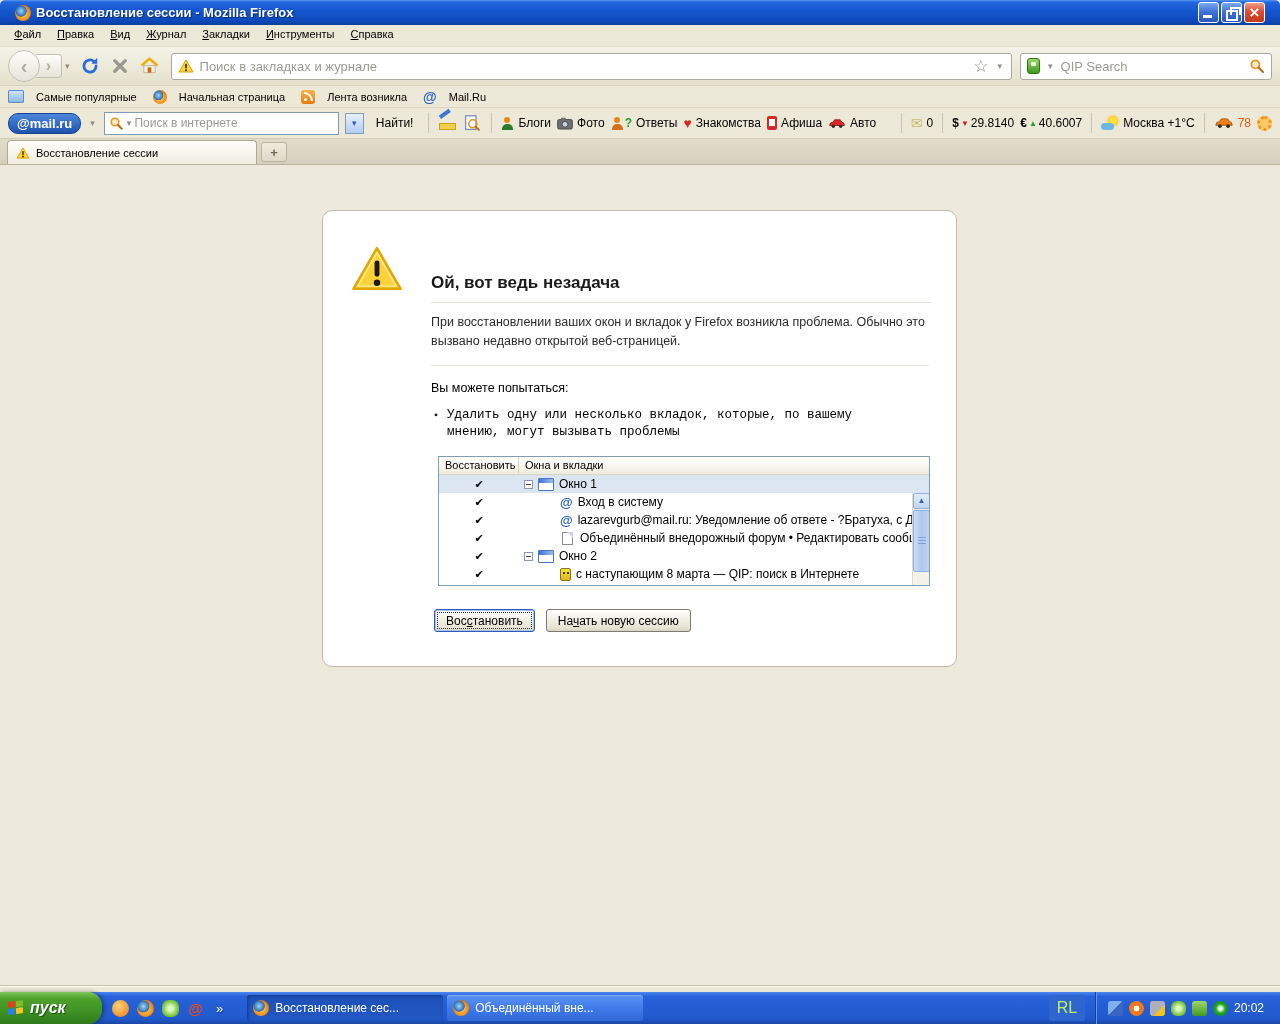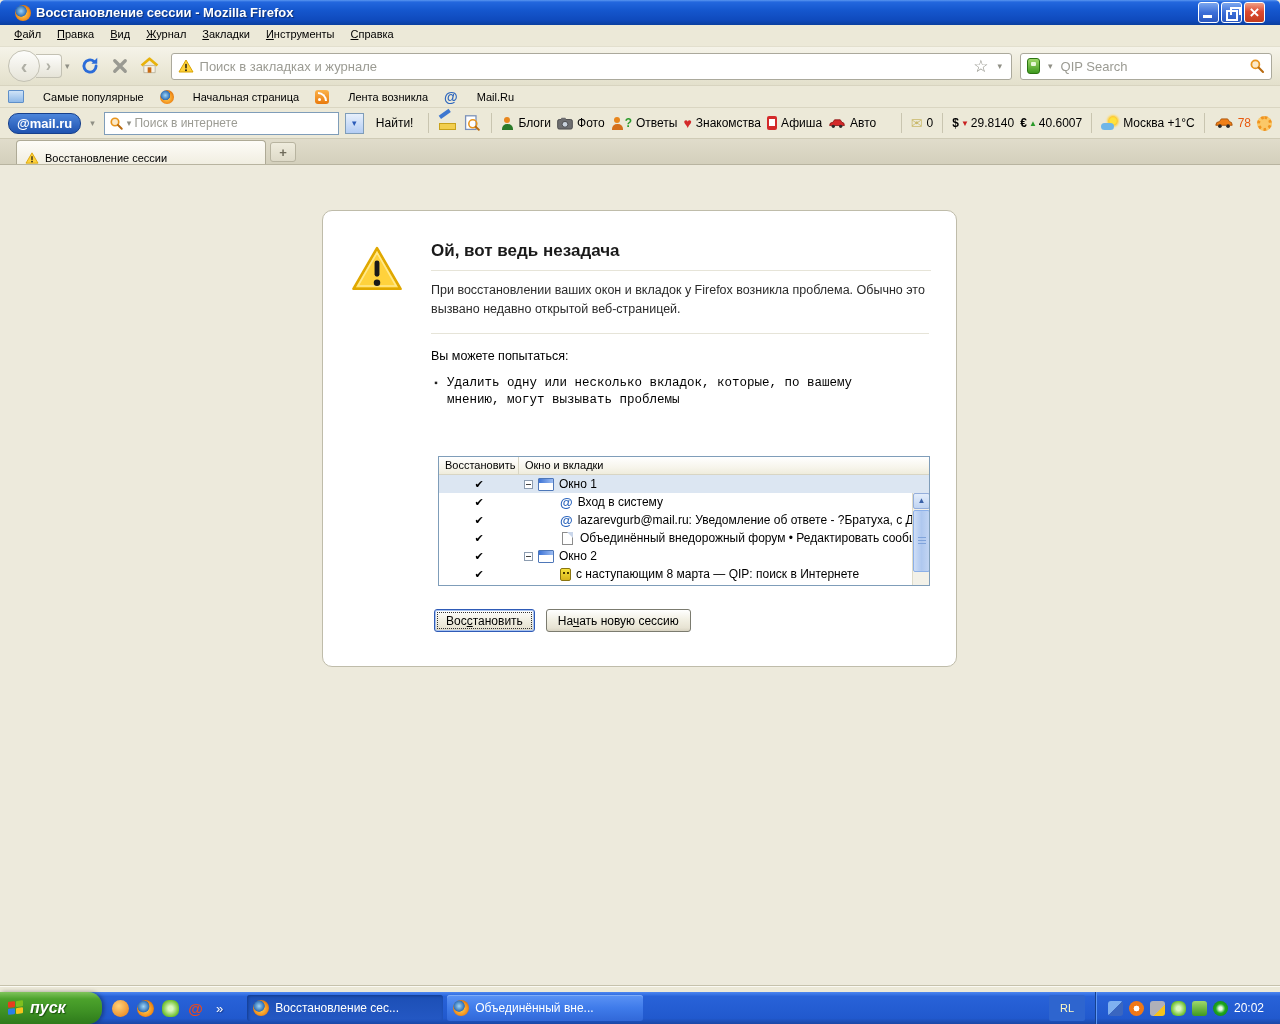--- a/index.html
+++ b/index.html
@@ -54,21 +54,21 @@
     display:flex; align-items:center; padding:0 6px; gap:5px; }
   .searchbox input { flex:1; border:none; outline:none; font-size:13px; font-family:inherit; background:transparent; }
   .searchbox input::placeholder { color:#9B9B93; }
   .qip-icon { width:13px; height:16px; border-radius:3px; background:linear-gradient(180deg,#9FD86B,#3F9A1F);
     border:1px solid #2C7512; position:relative; }
   .qip-icon::before { content:""; position:absolute; left:3px; top:3px; width:5px; height:4px; background:#E7F7D8; border-radius:1px; }
 
   
   .bmbar { position:absolute; top:86px; left:0; width:1280px; height:22px; background:#ECE9D8;
     display:flex; align-items:center; gap:16px; padding-left:8px; border-bottom:1px solid #DAD6C2; }
-  .bm-item { display:flex; align-items:center; gap:19px; cursor:pointer; }
+  .bm-item { display:flex; align-items:center; gap:12px; cursor:pointer; }
   .folder-icon { width:16px; height:13px; background:linear-gradient(180deg,#CFE3F7,#8FB9E8); border:1px solid #5E8FC9; border-radius:1px; position:relative; }
   .rss-icon { width:14px; height:14px; border-radius:3px; background:linear-gradient(180deg,#FBB34C,#E97A0C); position:relative; }
   .rss-icon::before { content:""; position:absolute; left:3px; bottom:3px; width:3px; height:3px; border-radius:50%; background:#fff; }
   .rss-icon::after { content:""; position:absolute; left:3px; bottom:3px; width:7px; height:7px;
     border:2px solid #fff; border-left:none; border-bottom:none; border-radius:0 9px 0 0; }
   .at-icon { color:#2B65BD; font-weight:bold; font-size:14px; line-height:1; }
 
   
   .mailbar { position:absolute; top:108px; left:0; width:1280px; height:31px; background:#ECE9D8;
     display:flex; align-items:center; padding:0 8px; gap:6px; border-bottom:1px solid #CFCBB6; }
@@ -99,34 +99,34 @@
   .person-icon::after { content:""; position:absolute; left:1px; bottom:0; width:11px; height:6px; border-radius:5px 5px 0 0; background:#2A7A2A; }
   .person-icon.q::after { background:#D4701C; }
   .qmark { color:#2A9A2A; font-weight:bold; font-size:12px; margin-left:-3px; }
   .pencil-icon { width:18px; height:16px; position:relative; }
   .pencil-icon::before { content:""; position:absolute; left:1px; bottom:1px; width:15px; height:5px; background:#F2CE4E; border:1px solid #C9A21B; }
   .pencil-icon::after { content:""; position:absolute; left:3px; top:0; width:12px; height:4px; background:#3E78D0; transform:rotate(-35deg); transform-origin:left bottom; }
 
   
   .tabbar { position:absolute; top:139px; left:0; width:1280px; height:26px;
     background:linear-gradient(180deg,#E0DCCB,#D4D0BC); border-bottom:1px solid #B8B4A0; display:flex; align-items:flex-end; }
-  .tab { width:250px; height:24px; margin-left:16px; border:1px solid #AEAA96; border-bottom:none; border-radius:4px 4px 0 0;
-    background:linear-gradient(180deg,#FDFCF8,#F1EEE1); display:flex; align-items:flex-end; gap:6px; padding:0 8px; cursor:pointer; }
+  .tab { width:250px; height:24px; margin-left:7px; border:1px solid #AEAA96; border-bottom:none; border-radius:4px 4px 0 0;
+    background:linear-gradient(180deg,#FDFCF8,#F1EEE1); display:flex; align-items:center; gap:6px; padding:0 8px; cursor:pointer; }
   .tab-label { font-size:11px; white-space:nowrap; overflow:hidden; }
   .newtab { width:26px; height:20px; margin:0 0 2px 4px; border:1px solid #B8B4A0; border-radius:3px;
     background:linear-gradient(180deg,#EFECDD,#DEDAC8); color:#6E6A5A; font-size:13px; font-weight:bold;
     display:flex; align-items:center; justify-content:center; cursor:pointer; }
 
   
   .content { position:absolute; top:165px; left:0; width:1280px; height:802px; background:#EDEADC; }
   .dialog { position:absolute; left:322px; top:45px; width:635px; height:457px; background:#fff;
     border:1px solid #BFBCAA; border-radius:10px; }
   .dlg-icon { position:absolute; left:28px; top:34px; }
   .dlg-col { position:absolute; left:108px; top:30px; width:500px; }
-  .dlg-title { font-size:17px; font-weight:bold; color:#1a1a1a; padding-bottom:9px; border-bottom:1px solid #E6E4D8; }
+  .dlg-title { font-size:17px; font-weight:bold; color:#1a1a1a; padding-bottom:9px; border-bottom:1px solid #E6E4D8;margin-top:32px; }
   .dlg-desc { font-size:12.5px; color:#2b2b2b; line-height:19px; padding:10px 0 14px 0; border-bottom:1px solid #E6E4D8; width:498px; }
   .dlg-intro { font-size:12.5px; padding-top:15px; }
   .dlg-list { list-style:none; margin-top:12px;font-family:Liberation Mono, monospace; }
   .dlg-list li { position:relative; padding-left:16px; width:460px; font-size:12.5px; line-height:17px; margin-bottom:9px; }
   .dlg-list li::before { content:"▪"; position:absolute; left:2px; top:0; font-size:10px; color:#222; }
 
   
   .tree { position:absolute; left:115px; top:245px; width:492px; height:130px; border:1px solid #7F9DB9; background:#fff; }
   .thead { display:flex; height:18px; background:linear-gradient(180deg,#FFFFFF,#F7F5EC 60%,#EFECDC);
     border-bottom:1px solid #D8D5C4; font-size:11px; }
@@ -185,21 +185,21 @@
            radial-gradient(circle at 50% 55%,#FFD95E 0%,#F3901B 55%,#B34A00 100%); }
   .ql-icq { background:radial-gradient(circle at 50% 50%,#D9F7C0 20%,#6FBF2E 70%); border-radius:40%; }
   .ql-at { background:transparent; color:#E84A1E; font-weight:bold; font-size:15px; line-height:17px; text-align:center; }
   .chev { color:#fff; font-size:13px; text-shadow:1px 1px 1px #1A3C8C; padding:0 4px; cursor:pointer; }
   .taskbtns { display:flex; gap:4px; padding-left:10px; }
   .taskbtn { width:196px; height:26px; border-radius:3px; display:flex; align-items:center; gap:6px; padding:0 6px;
     color:#fff; font-size:12px; cursor:pointer; white-space:nowrap; overflow:hidden; }
   .taskbtn.active { background:linear-gradient(180deg,#1C4FB5,#2458C4); box-shadow:inset 1px 1px 3px #123A8C; }
   .taskbtn.idle { background:linear-gradient(180deg,#5B93F5 0%,#3F7BEA 50%,#3168D8 100%); box-shadow:inset 0 1px 0 #7FACF7; }
   .lang { margin-left:auto; width:36px; height:26px; display:flex; align-items:center; justify-content:center;
-    color:#fef9c3; font-size:11px; background:#2E65CF; border-radius:2px; cursor:pointer; }
+    color:#bef264; font-size:16px; background:#2E65CF; border-radius:2px; cursor:pointer; }
   .tray { height:32px; display:flex; align-items:center; gap:6px; padding:0 10px 0 12px; margin-left:10px;
     border-left:1px solid #16418F; box-shadow:inset 1px 0 0 #5F97F5; }
   .tray-ic { width:15px; height:15px; border-radius:3px; }
   .t-net { background:linear-gradient(135deg,#7FB0F0 50%,#3A66C0 50%); }
   .t-punto { background:radial-gradient(circle,#fff 25%,#F07818 30%); border-radius:50%; }
   .t-warn { background:linear-gradient(135deg,#B0B0B8 60%,#F7C31C 60%); }
   .t-icq { background:radial-gradient(circle,#D9F7C0 20%,#6FBF2E 70%); border-radius:40%; }
   .t-usb { background:linear-gradient(180deg,#9FD86B,#3F9A1F); }
   .t-agent { background:radial-gradient(circle,#E8FBE8 15%,#1FA81F 45%,#0E7A0E 100%); border-radius:50%; }
   .clock { color:#fff; font-size:12px; padding-right:6px; }
@@ -416,21 +416,21 @@
       <div class="dlg-desc">При восстановлении ваших окон и вкладок у Firefox возникла проблема. Обычно это вызвано недавно открытой веб-страницей.</div>
       <div class="dlg-intro">Вы можете попытаться:</div>
       <ul class="dlg-list">
         <li>Удалить одну или несколько вкладок, которые, по вашему мнению, могут вызывать проблемы</li>
       </ul>
     </div>
 
     <div class="tree">
       <div class="thead">
         <span class="thcell c1">Восстановить</span>
-        <span class="thcell">Окно и вкладки</span>
+        <span class="thcell">Окна и вкладки</span>
       </div>
       <div class="tbody">
         <div class="trow sel">
           <span class="tcheck">✔</span>
           <span class="tind0"></span>
           <span class="expander"></span>
           <span class="win-ic"></span>
           <span class="tlabel">Окно 1</span>
         </div>
         <div class="trow">

